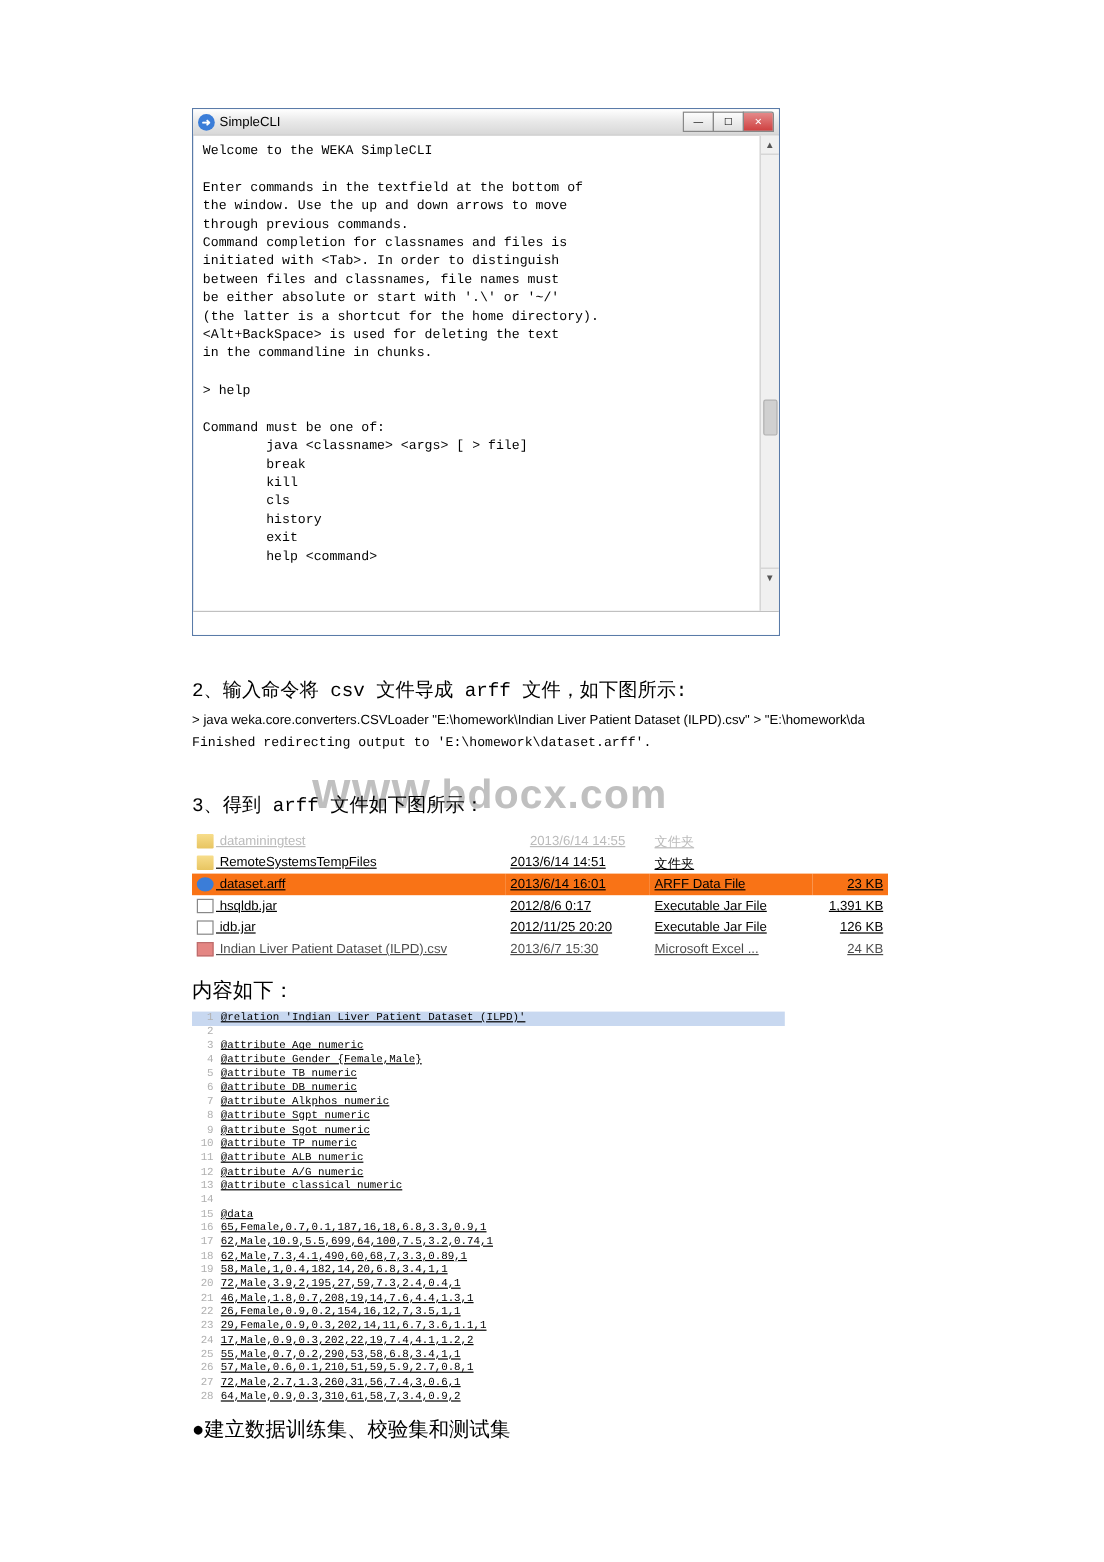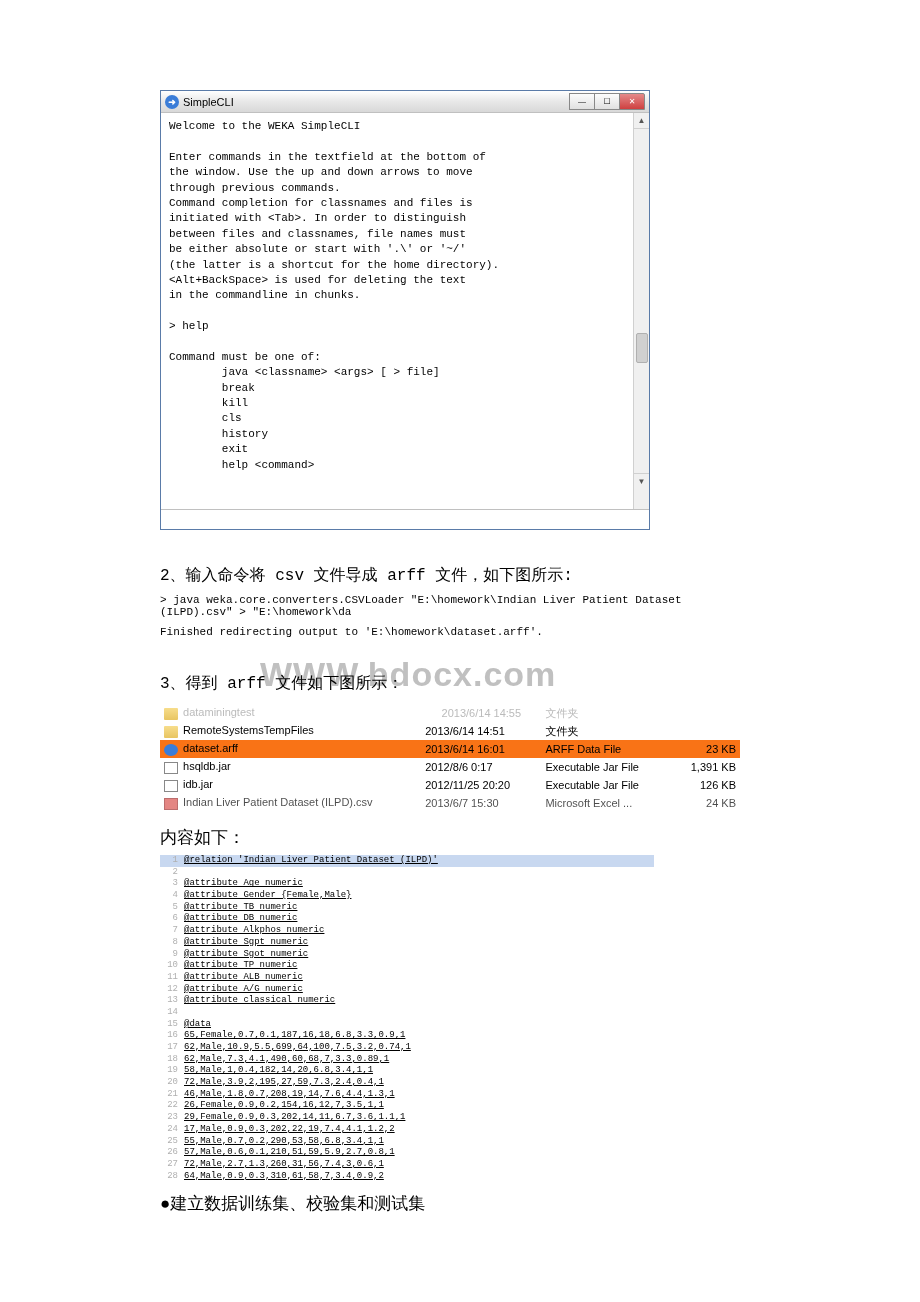--- a/index.html
+++ b/index.html
@@ -17,30 +17,30 @@
     .win-close { background: linear-gradient(to bottom, #e48a8a, #cf4040); color: #fff; border-radius: 0 2px 0 0; }
     .cli-body { display: flex; justify-content: space-between; }
     .cli-text { flex: 1; padding: 6px 8px; font-family: "Courier New", monospace; font-size: 11px; line-height: 1.4; white-space: pre-wrap; color: #000; height: 396px; overflow: hidden; }
     .cli-scrollbar { width: 16px; background: #f0f0f0; border-left: 1px solid #d0d0d0; position: relative; }
     .cli-scroll-up { height: 16px; border-bottom: 1px solid #d0d0d0; display: flex; align-items: center; justify-content: center; font-size: 8px; color: #555; }
     .cli-scroll-down { position: absolute; bottom: 20px; width: 100%; height: 16px; border-top: 1px solid #d0d0d0; display: flex; align-items: center; justify-content: center; font-size: 8px; color: #555; }
     .cli-scroll-thumb { position: absolute; top: 220px; width: 12px; left: 2px; height: 30px; background: #d0d0d0; border: 1px solid #b0b0b0; border-radius: 2px; }
     .cli-input-bar { height: 20px; border-top: 1px solid #c0c0c0; background: #fff; }
 
     .step-text { font-size: 16px; margin: 35px 0 8px 0; font-family: Liberation Mono, monospace; }
-    .cmd-line { font-family: Liberation Mono, monospace; font-size: 11px; margin: 4px 0 4px 0; }
+    .cmd-line { font-family: Liberation Sans, sans-serif; font-size: 11px; margin: 4px 0 4px 0; }
     .finished-line { font-family: "Courier New", monospace; font-size: 11px; margin: 8px 0 2px 0; }
     .watermark-row { position: relative; }
     .watermark { position: absolute; top: -18px; left: 100px; font-size: 34px; font-weight: bold; color: #c0c0c0; letter-spacing: 1px; z-index: 0; }
     .step3 { position: relative; z-index: 1; }
 
     
     .file-table { width: 580px; font-size: 11px; margin: 10px 0 4px 0; border-collapse: collapse; }
     .file-table tr { height: 18px; }
-    .file-table td { padding: 1px 4px; }
+    .file-table td { padding: 1px 4px; text-decoration: underline; }
     .file-table .selected { background: #f97316; }
     .ficon { display: inline-block; width: 14px; height: 12px; vertical-align: middle; margin-right: 2px; }
     .folder-ico { background: linear-gradient(#f7dd8b, #e8c561); border-radius: 1px; }
     .weka-ico { background: #3b7dd8; border-radius: 50%; }
     .jar-ico { background: #fff; border: 1px solid #888; }
     .excel-ico { background: #d9534f; border: 1px solid #a03030; }
     .col-name { width: 250px; }
     .col-date { width: 115px; }
     .col-type { width: 130px; }
     .col-size { text-align: right; width: 60px; }

